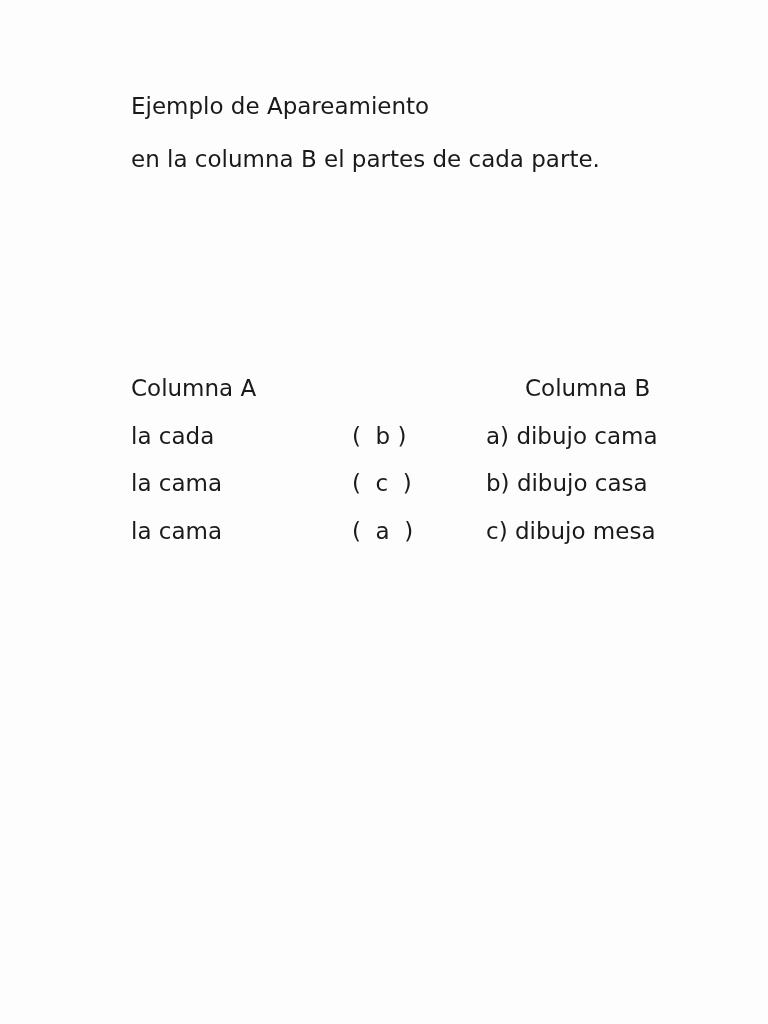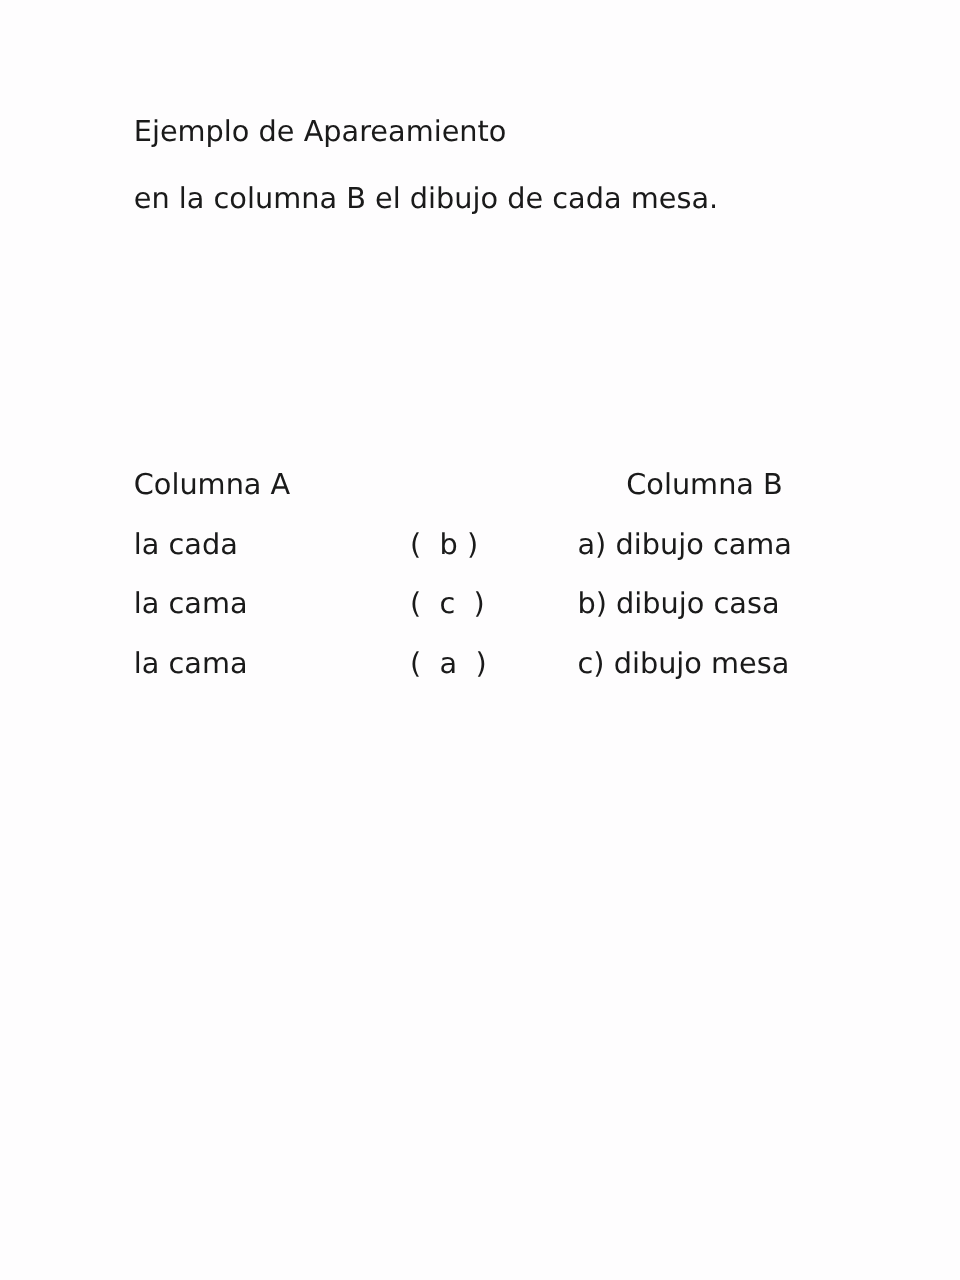--- a/index.html
+++ b/index.html
@@ -10,38 +10,39 @@
     background: #fefdfe;
     overflow: hidden;
   }
   .page {
     position: relative;
     width: 616px;
     height: 1024px;
     font-family: "DejaVu Sans", sans-serif;
     color: #1a1a1a;
     font-size: 23px;
+    margin-left: 24px;
   }
   .abs { position: absolute; white-space: nowrap; line-height: 1; }
   .title { left: 107px; top: 95px; }
   .instr { left: 107px; top: 142px; white-space: normal; width: 560px; line-height: 34.6px; }
   .instr span { display: block; white-space: nowrap; }
   .cA { left: 107px; }
   .paren { left: 328px; }
   .cB { left: 462px; }
   .hB { left: 501px; }
 </style>
 </head>
 <body>
 
 <div class="page">
   <div class="abs title">Ejemplo de Apareamiento</div>
 
   <div class="abs instr">
-    <span>en la columna B el dibujo de cada mesa.</span>
+    <span>en la columna B el partes de cada parte.</span>
   </div>
 
   <div class="abs cA" style="top:377px">Columna A</div>
   <div class="abs hB" style="top:377px">Columna B</div>
 
   <div>
     <div class="abs cA" style="top:425px">la cada</div>
     <div class="abs paren" style="top:425px; white-space:pre">(  b )</div>
     <div class="abs cB" style="top:425px">a) dibujo cama</div>
   </div>

